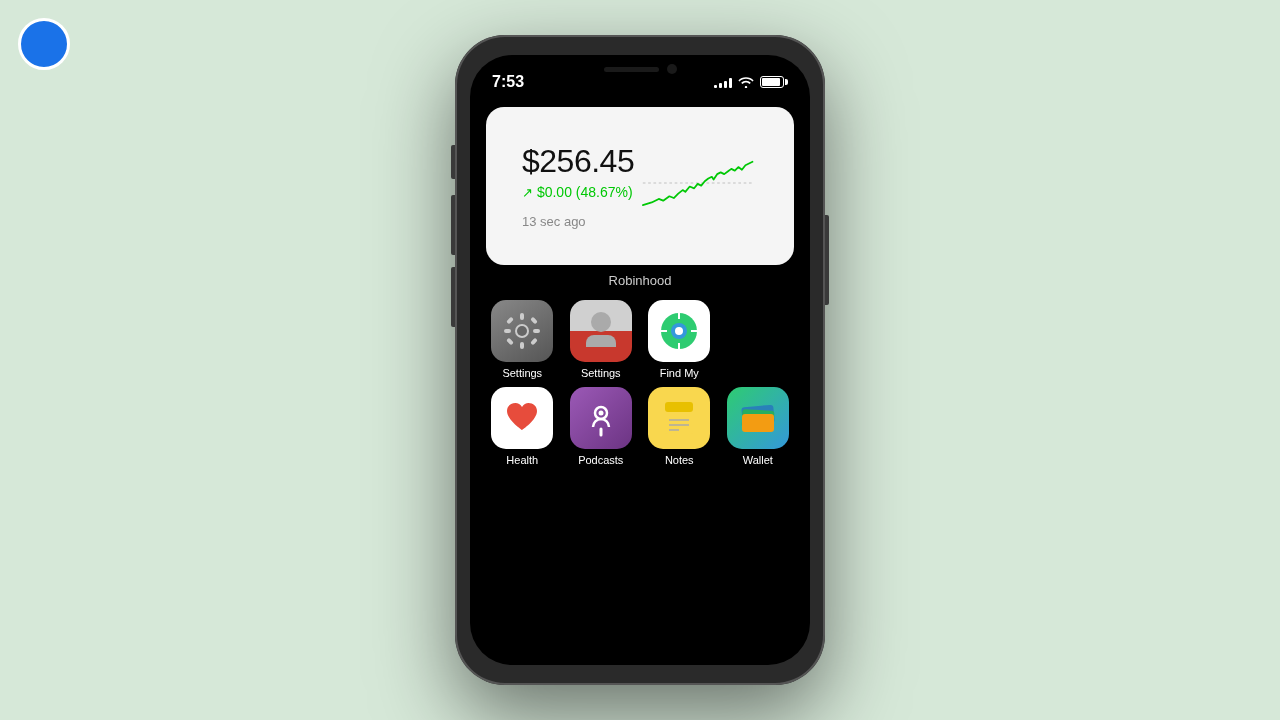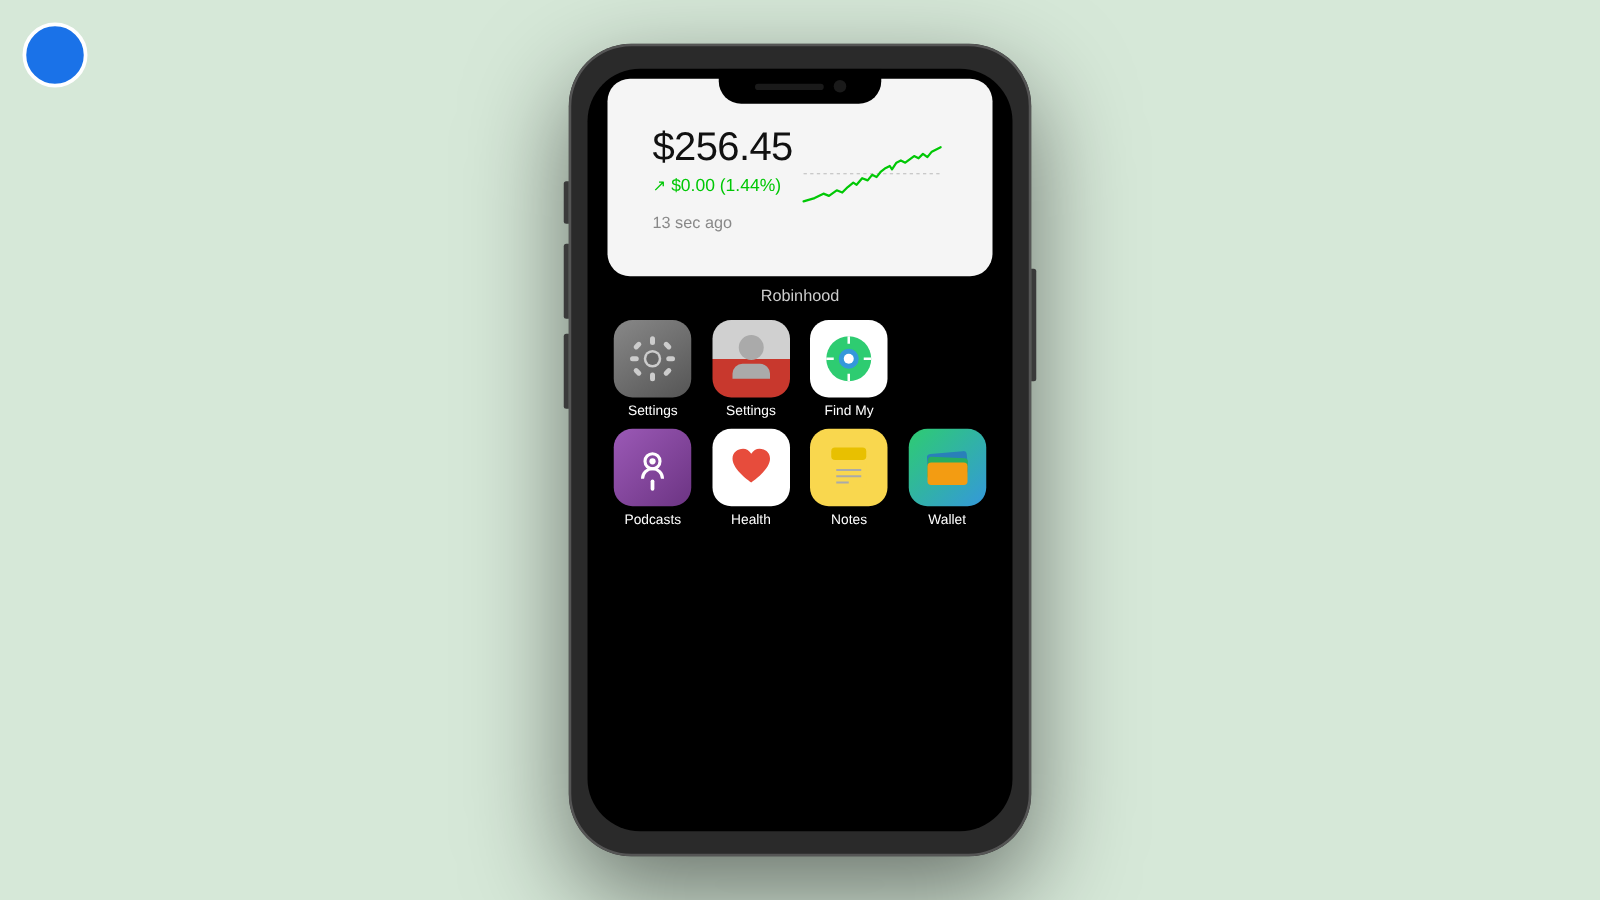--- a/index.html
+++ b/index.html
@@ -340,29 +340,54 @@
   <div class="side-button-left-mid2"></div>
   <div class="side-button-right"></div>
 
   <div class="phone-screen">
 
     <div class="notch">
       <div class="notch-speaker"></div>
       <div class="notch-camera"></div>
     </div>
 
+    <div class="status-bar">
+      <span class="status-time">7:53</span>
+      <div class="status-icons">
+
+        <div class="signal-bars">
+          <div class="signal-bar" style="height:3px"></div>
+          <div class="signal-bar" style="height:5px"></div>
+          <div class="signal-bar" style="height:7px"></div>
+          <div class="signal-bar" style="height:10px"></div>
+        </div>
+
+        <svg width="16" height="12" viewBox="0 0 20 15" fill="white">
+          <path d="M10 12.5c.828 0 1.5.672 1.5 1.5S10.828 15.5 10 15.5s-1.5-.672-1.5-1.5.672-1.5 1.5-1.5z"></path>
+          <path d="M10 8c1.8 0 3.4.7 4.6 1.9l1.4-1.4C14.4 6.9 12.3 6 10 6s-4.4.9-6 2.5l1.4 1.4C6.6 8.7 8.2 8 10 8z"></path>
+          <path d="M10 3.5c3.2 0 6 1.3 8.1 3.4l1.4-1.4C17.2 3 13.8 1.5 10 1.5S2.8 3 .5 5.5l1.4 1.4C3.9 4.8 6.8 3.5 10 3.5z"></path>
+        </svg>
+
+        <div class="battery-icon">
+          <div class="battery-body">
+            <div class="battery-fill"></div>
+          </div>
+          <div class="battery-tip"></div>
+        </div>
+      </div>
+    </div>
 
     <div class="screen-content">
 
       <div class="robinhood-widget">
         <div class="widget-left">
           <div class="widget-price">$256.45</div>
           <div class="widget-change">
             <span class="widget-change-arrow">↗</span>
-            <span>$0.00 (1.44%)</span>
+            <span>$0.00 (48.67%)</span>
           </div>
           <div class="widget-time">13 sec ago</div>
         </div>
 
         <svg class="widget-chart" viewBox="0 0 140 80" fill="none" xmlns="http://www.w3.org/2000/svg">
 
           <line x1="10" y1="40" x2="135" y2="40" stroke="#bbb" stroke-width="1" stroke-dasharray="3,3"></line>
 
           <polyline points="10,65 20,62 28,58 33,60 40,55 45,57 50,52 55,48 58,50 63,44 68,46 72,41 76,43 80,38 84,35 88,33 90,36 94,30 98,28 102,30 106,27 110,24 114,26 118,22 122,25 126,20 130,18 134,16" stroke="#00c805" stroke-width="2" fill="none" stroke-linejoin="round" stroke-linecap="round"></polyline>
         </svg>
@@ -421,40 +446,40 @@
           </div>
           <span class="app-name">Find My</span>
         </div>
 
 
       </div>
 
       <div class="app-grid-bottom">
 
         <div class="app-item">
+          <div class="app-icon health-icon">
+            <svg width="44" height="44" viewBox="0 0 44 44">
+              <rect x="0" y="0" width="44" height="44" fill="white"></rect>
+
+              <path d="M22 34 C22 34 7 24 7 15 C7 10 11 7 15.5 7 C18 7 20.5 8.5 22 11 C23.5 8.5 26 7 28.5 7 C33 7 37 10 37 15 C37 24 22 34 22 34Z" fill="#e74c3c"></path>
+            </svg>
+          </div>
+          <span class="app-name">Health</span>
+        </div>
+
+        <div class="app-item">
           <div class="app-icon podcast-icon">
             <svg width="38" height="38" viewBox="0 0 38 38">
               <circle cx="19" cy="14" r="6" fill="none" stroke="white" stroke-width="2.5"></circle>
               <path d="M11 28c0-4.4 3.6-8 8-8s8 3.6 8 8" fill="none" stroke="white" stroke-width="2.5"></path>
               <circle cx="19" cy="14" r="2.5" fill="white"></circle>
               <line x1="19" y1="30" x2="19" y2="36" stroke="white" stroke-width="3" stroke-linecap="round"></line>
             </svg>
           </div>
           <span class="app-name">Podcasts</span>
-        </div>
-
-        <div class="app-item">
-          <div class="app-icon health-icon">
-            <svg width="44" height="44" viewBox="0 0 44 44">
-              <rect x="0" y="0" width="44" height="44" fill="white"></rect>
-
-              <path d="M22 34 C22 34 7 24 7 15 C7 10 11 7 15.5 7 C18 7 20.5 8.5 22 11 C23.5 8.5 26 7 28.5 7 C33 7 37 10 37 15 C37 24 22 34 22 34Z" fill="#e74c3c"></path>
-            </svg>
-          </div>
-          <span class="app-name">Health</span>
         </div>
 
         <div class="app-item">
           <div class="app-icon notes-icon">
             <svg width="40" height="40" viewBox="0 0 40 40">
               <rect x="6" y="4" width="28" height="32" rx="3" fill="#f9d74e"></rect>
               <rect x="6" y="4" width="28" height="10" rx="3" fill="#e8c000"></rect>
               <line x1="10" y1="22" x2="30" y2="22" stroke="#aaa" stroke-width="1.5"></line>
               <line x1="10" y1="27" x2="30" y2="27" stroke="#aaa" stroke-width="1.5"></line>
               <line x1="10" y1="32" x2="20" y2="32" stroke="#aaa" stroke-width="1.5"></line>

